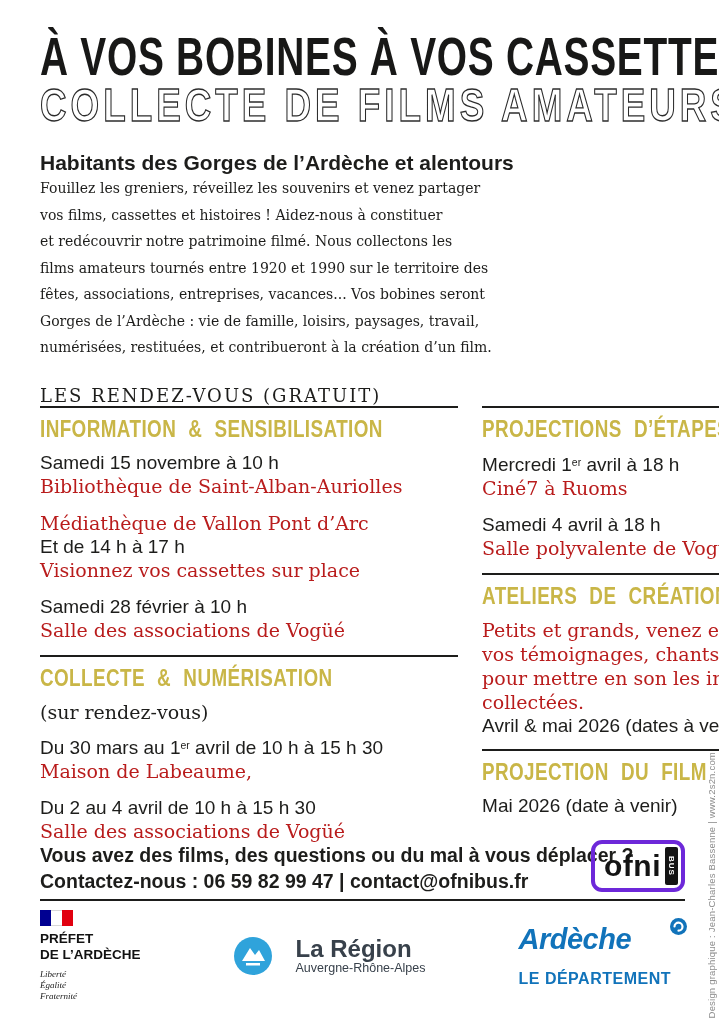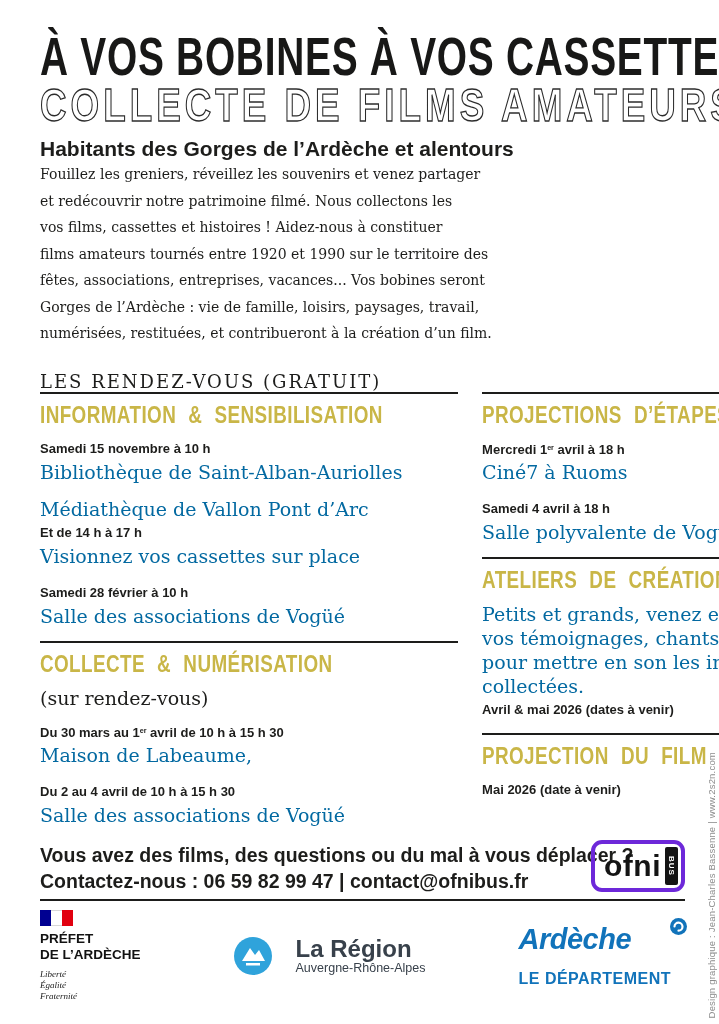--- a/index.html
+++ b/index.html
@@ -8,33 +8,33 @@
   .main{padding:28px 34px 0 40px;}
 
   
   .t1{font-weight:700;font-size:54px;line-height:56px;letter-spacing:1px;white-space:nowrap;
       transform:scaleX(.72);transform-origin:left top;color:#181817;}
   .t2{font-weight:700;font-size:46px;line-height:50px;letter-spacing:5px;white-space:nowrap;
       transform:scaleX(.80);transform-origin:left top;color:#fff;
       -webkit-text-stroke:1.3px #2c2c2c;margin-top:-4px;}
 
   
-  .intro-h{font-weight:700;font-size:21px;line-height:25px;margin-top:6px;}
+  .intro-h{font-weight:700;font-size:21px;line-height:25px;margin-top:20px;}
   .body-line{font-family:"DejaVu Serif",serif;font-size:14px;line-height:26.5px;color:#1d1d1b;}
 
   .rdv{font-family:"DejaVu Serif",serif;font-size:18px;letter-spacing:2px;margin-top:24px;}
 
   
   .cols{display:grid;grid-template-columns:1fr 1fr;column-gap:24px;margin-top:0;}
   .sec{border-top:2px solid #1d1d1b;padding-top:8px;margin-bottom:12px;}
   .sec-h{font-size:23px;font-weight:700;color:var(--accent-yellow,#c9b647);
          transform:scaleX(.82);transform-origin:left;white-space:nowrap;
          letter-spacing:.5px;word-spacing:8px;margin:0 0 8px;}
-  .b{font-weight:700;font-size:13px;line-height:23px;color:#1d1d1b;}
-  .n{font-family:"DejaVu Serif",serif;font-size:19px;line-height:24px;color:#0369a1;}
+  .b{font-weight:400;font-size:19px;line-height:23px;color:#1d1d1b;}
+  .n{font-family:"DejaVu Serif",serif;font-size:19px;line-height:24px;color:#b91c1c;}
   .blk{margin-bottom:13px;}
   .sub{font-family:"DejaVu Serif",serif;font-size:19px;line-height:24px;margin-bottom:10px;}
   .sup{font-size:.55em;vertical-align:.5em;}
 
   
   .contact{position:absolute;left:40px;top:842px;}
   .contact div{font-weight:700;font-size:19.5px;line-height:26px;}
   .rule-bottom{position:absolute;left:40px;right:34px;top:899px;border-top:2px solid #1d1d1b;}
 
   .ofni{position:absolute;top:840px;right:34px;width:94px;height:52px;box-sizing:border-box;
@@ -80,22 +80,22 @@
 
 <div class="page">
   <div class="main">
 
     <div class="t1">À VOS BOBINES À VOS CASSETTES</div>
     <div class="t2">COLLECTE DE FILMS AMATEURS</div>
 
     <div class="intro-h">Habitants des Gorges de l’Ardèche et alentours</div>
     <div>
       <div class="body-line">Fouillez les greniers, réveillez les souvenirs et venez partager</div>
+      <div class="body-line">vos films, cassettes et histoires ! Aidez-nous à constituer</div>
       <div class="body-line">et redécouvrir notre patrimoine filmé. Nous collectons les</div>
-      <div class="body-line">vos films, cassettes et histoires ! Aidez-nous à constituer</div>
       <div class="body-line">films amateurs tournés entre 1920 et 1990 sur le territoire des</div>
       <div class="body-line">fêtes, associations, entreprises, vacances... Vos bobines seront</div>
       <div class="body-line">Gorges de l’Ardèche : vie de famille, loisirs, paysages, travail,</div>
       <div class="body-line">numérisées, restituées, et contribueront à la création d’un film.</div>
     </div>
 
     <div class="rdv">LES RENDEZ-VOUS (GRATUIT)</div>
 
     <div class="cols">
 

